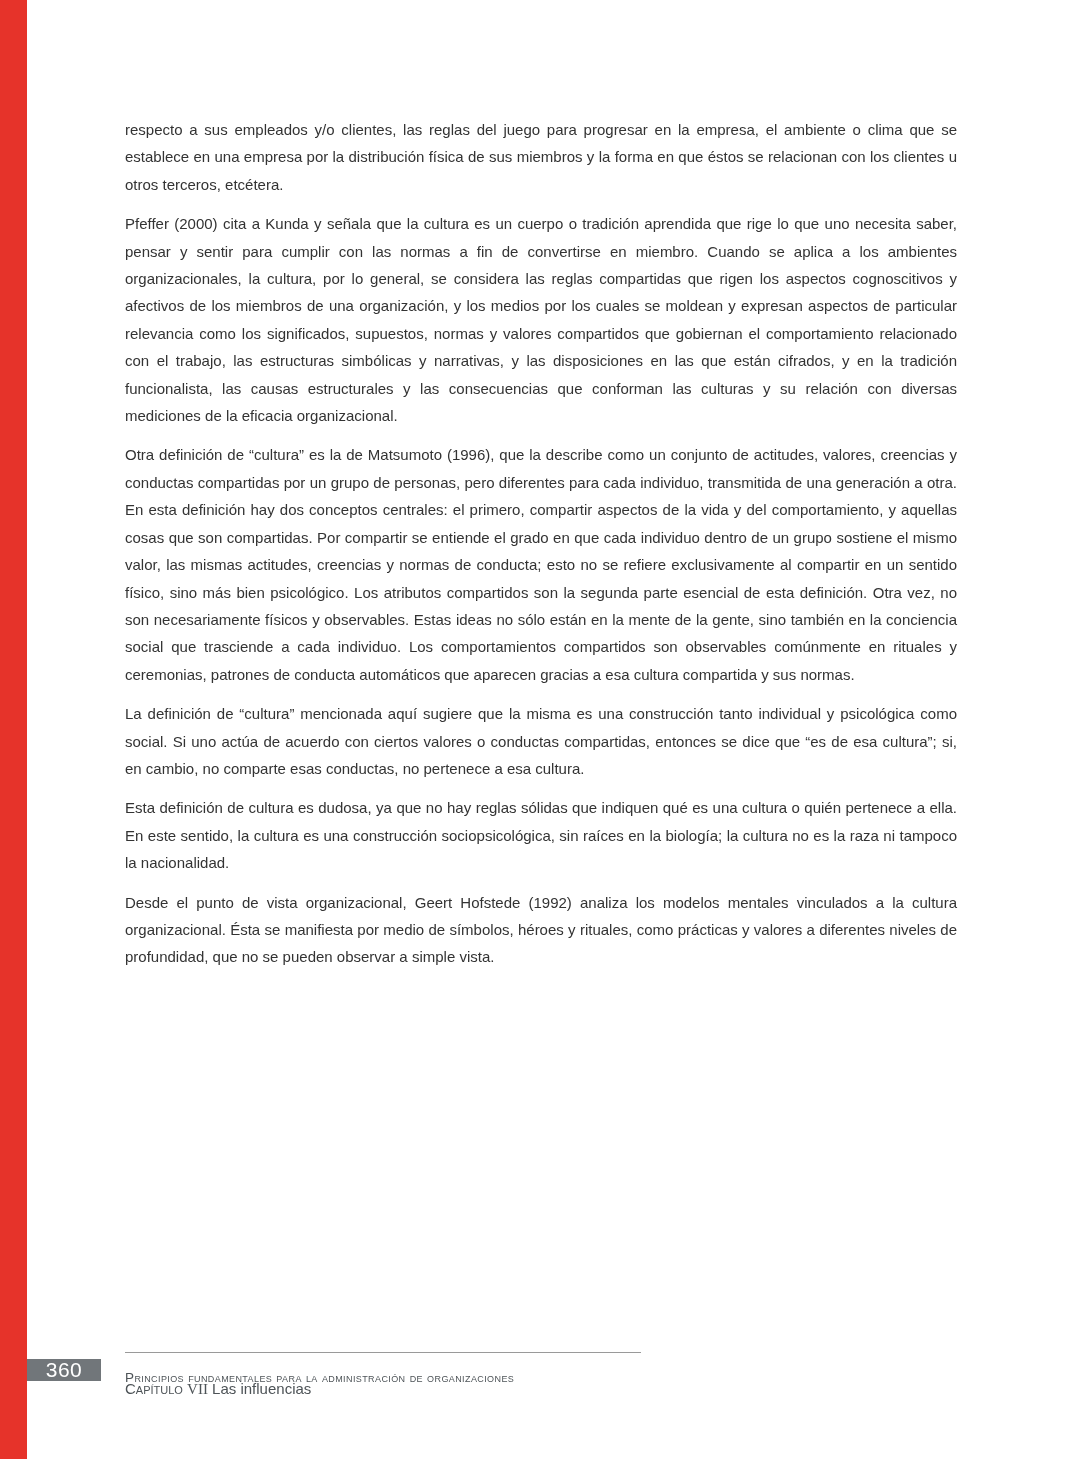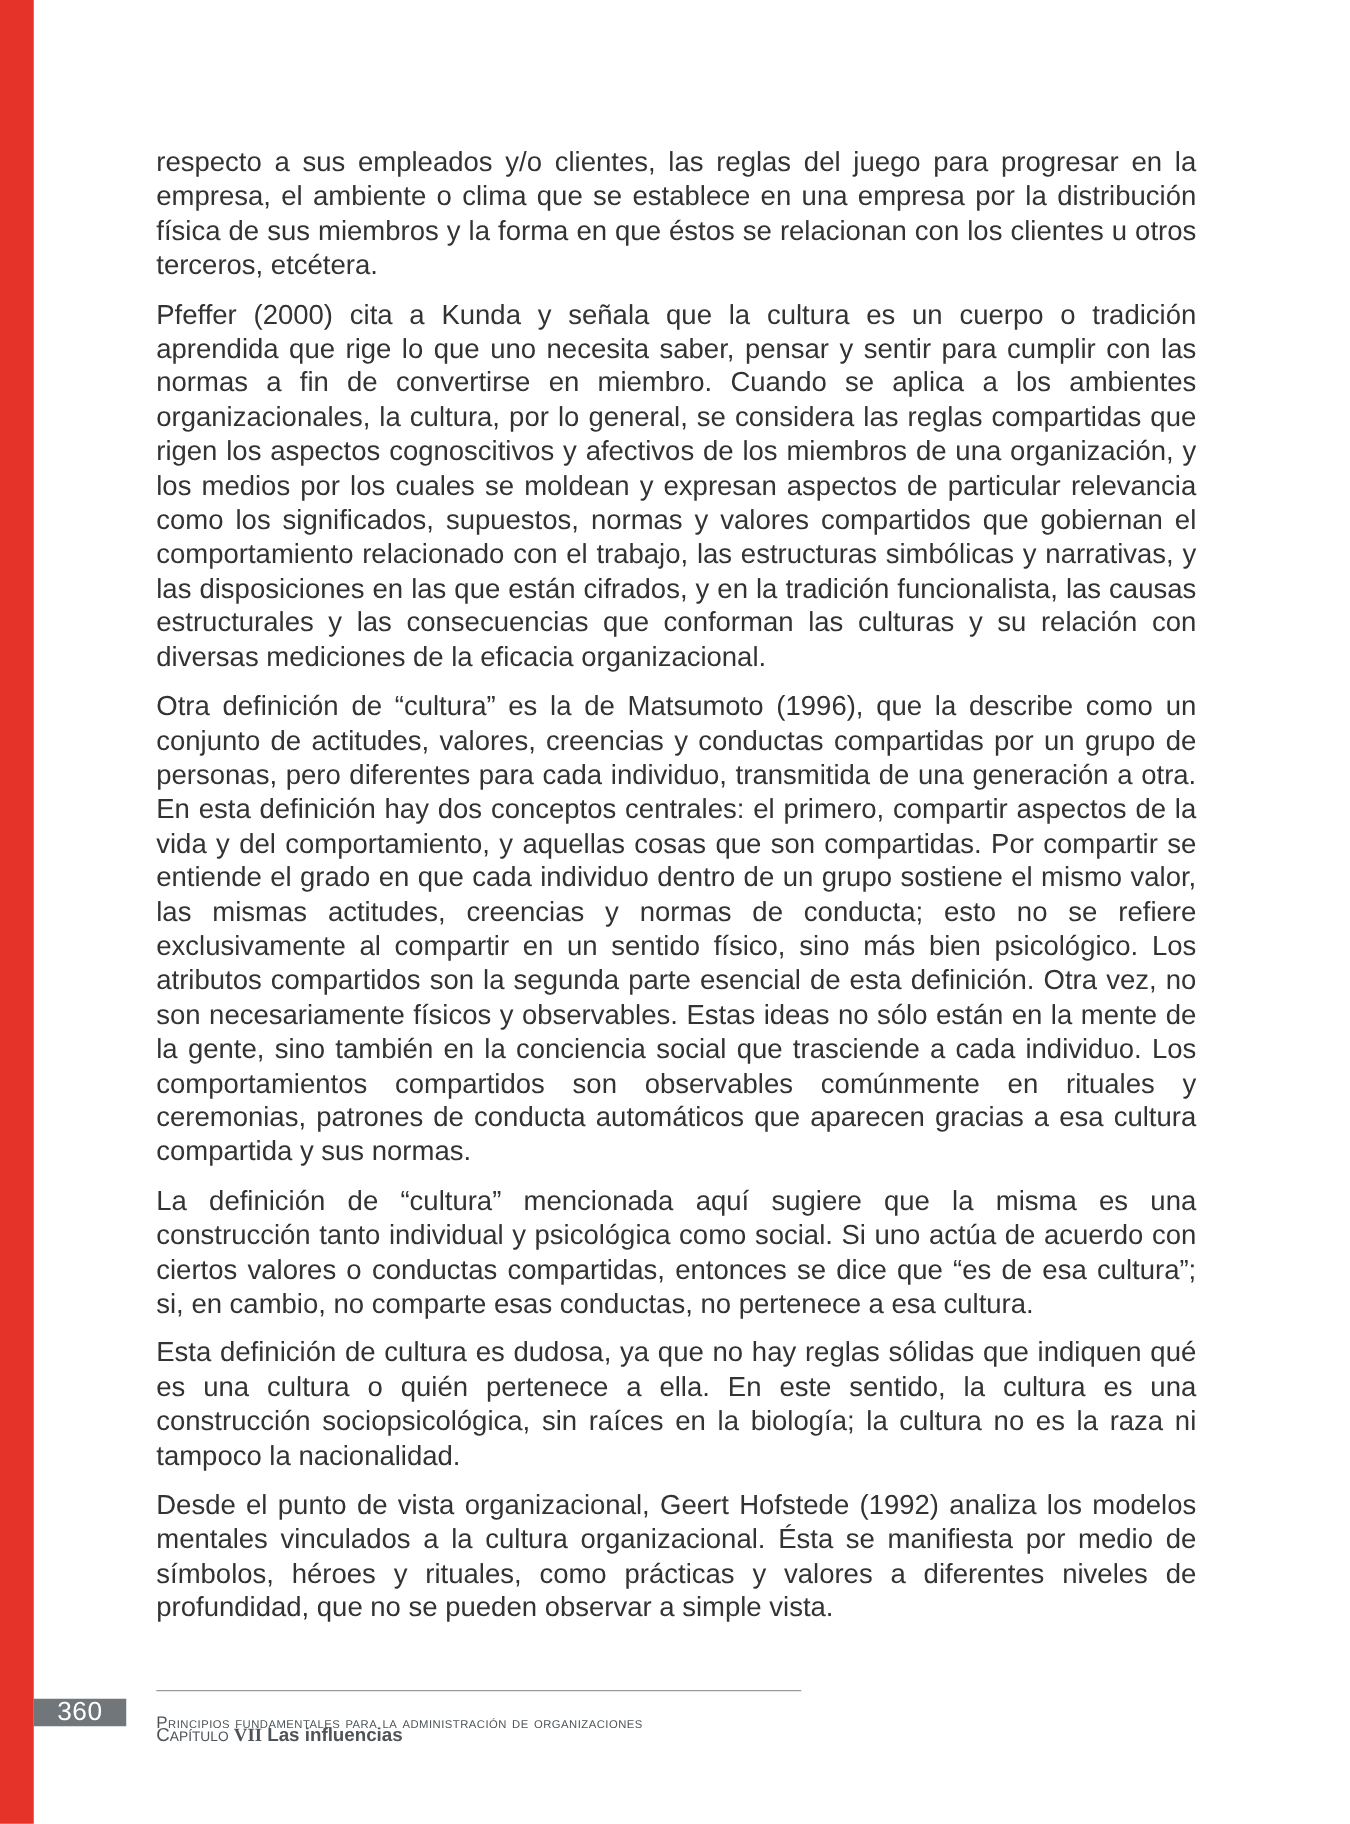--- a/index.html
+++ b/index.html
@@ -24,21 +24,21 @@
     position:absolute;
     left:0; top:0;
     width:27px; height:1459px;
     background:var(--stripe-red);
   }
   .page-body{
     position:absolute;
     left:125px; top:116px;
     width:832px;
     color:var(--body-text);
-    font-size:22px;
+    font-size:15px;
     line-height:27.4px;
     text-align:justify;
     hyphens:auto;
     -webkit-hyphens:auto;
   }
   .page-body p{
     margin:0 0 12px 0;
   }
   .footer-rule{
     position:absolute;
@@ -74,24 +74,24 @@
     width:700px;
     color:var(--footer-text);
     font-size:15px;
   }
   .chapter-label{
     font-variant:small-caps;
     font-weight:normal;
   }
   .chapter-number{
     font-family:"Liberation Serif", serif;
-    font-weight:bold;
+    font-weight:normal;
   }
   .chapter-title{
-    font-weight:bold;
+    font-weight:normal;
   }
 </style>
 </head>
 <body>
 
 <div class="edge-stripe"></div>
 
 <main class="page-body" lang="es">
   <p>respecto a sus empleados y/o clientes, las reglas del juego para progresar en la empresa, el ambiente o clima que se establece en una empresa por la distribución física de sus miembros y la forma en que éstos se relacionan con los clientes u otros terceros, etcétera.</p>
   <p>Pfeffer (2000) cita a Kunda y señala que la cultura es un cuerpo o tradición aprendida que rige lo que uno necesita saber, pensar y sentir para cumplir con las normas a fin de convertirse en miembro. Cuando se aplica a los ambientes organizacionales, la cultura, por lo general, se considera las reglas compartidas que rigen los aspectos cognoscitivos y afectivos de los miembros de una organización, y los medios por los cuales se moldean y expresan aspectos de particular relevancia como los significados, supuestos, normas y valores compartidos que gobiernan el comportamiento relacionado con el trabajo, las estructuras simbólicas y narrativas, y las disposiciones en las que están cifrados, y en la tradición funcionalista, las causas estructurales y las consecuencias que conforman las culturas y su relación con diversas mediciones de la eficacia organizacional.</p>

